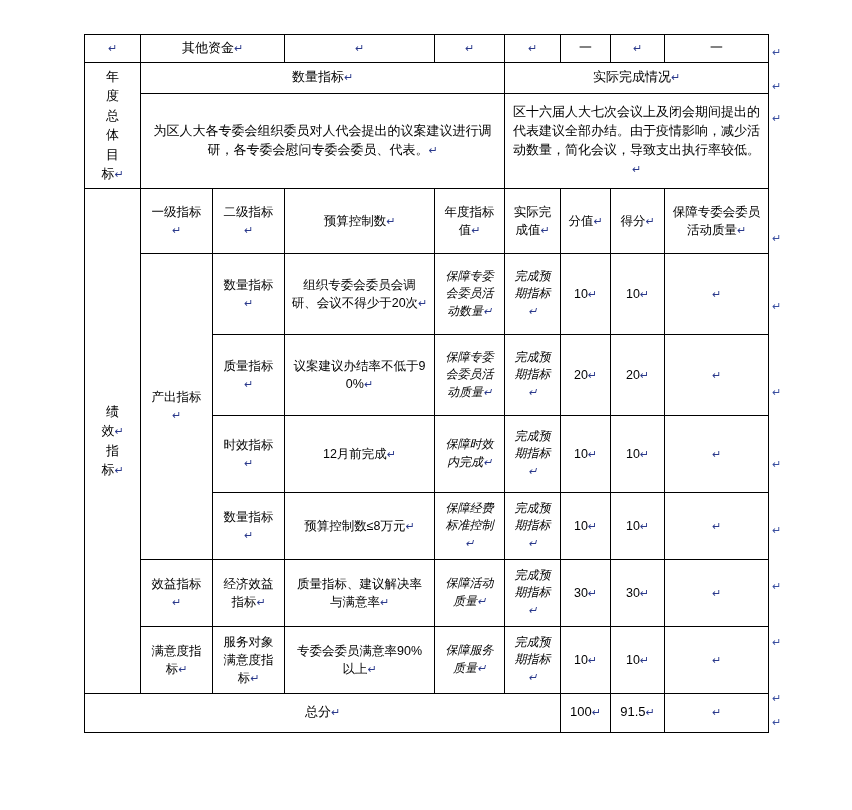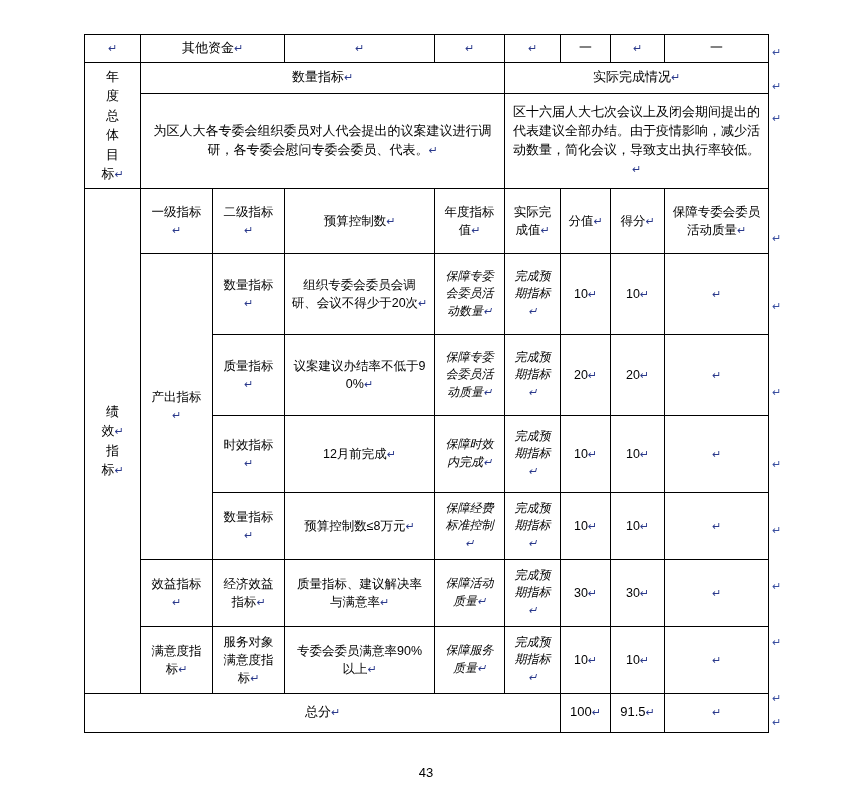--- a/index.html
+++ b/index.html
@@ -203,14 +203,13 @@
   <div class="mk" style="top:232px;">↵</div>
   <div class="mk" style="top:300px;">↵</div>
   <div class="mk" style="top:386px;">↵</div>
   <div class="mk" style="top:458px;">↵</div>
   <div class="mk" style="top:524px;">↵</div>
   <div class="mk" style="top:580px;">↵</div>
   <div class="mk" style="top:636px;">↵</div>
   <div class="mk" style="top:692px;">↵</div>
   <div class="mk" style="top:716px;">↵</div>
 
-  <div class="page-number">43</div>
 </div>
 
 </body></html>

